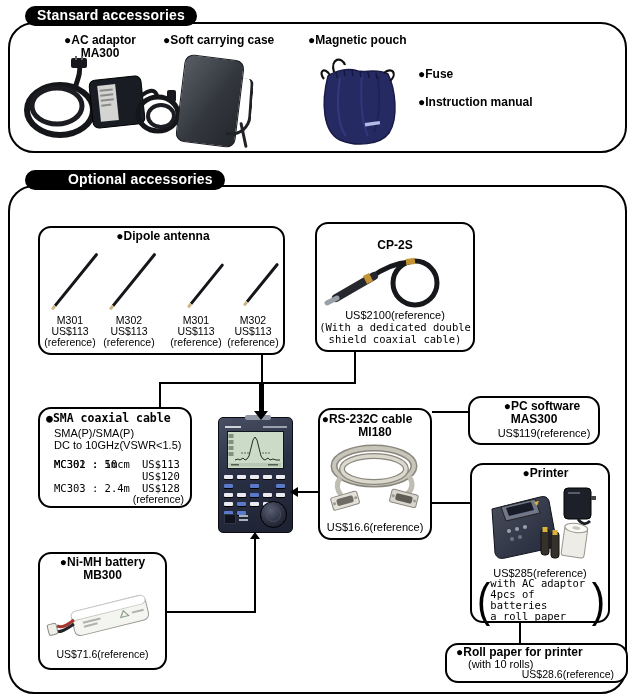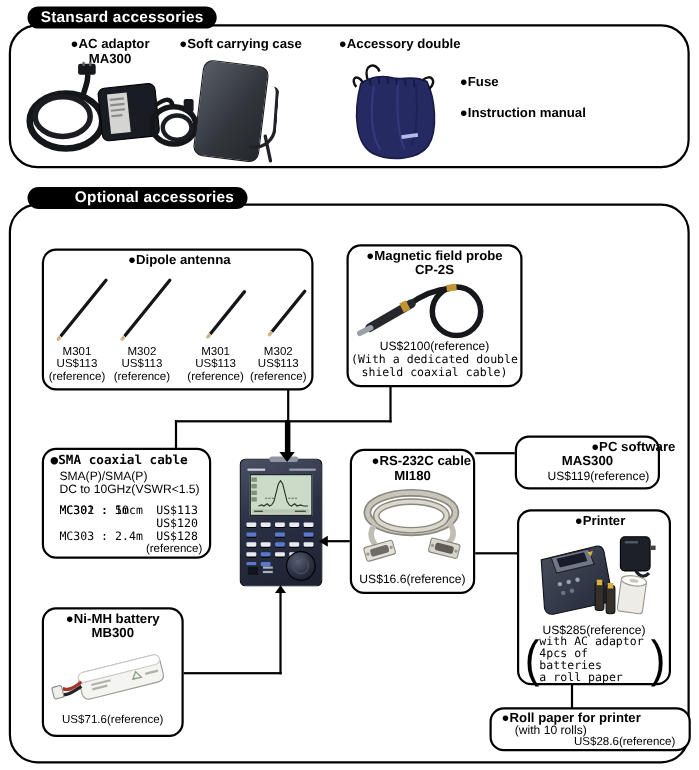--- a/index.html
+++ b/index.html
@@ -124,21 +124,21 @@
   </div>
 
   <div class="abs b12" style="left:163px; top:34px; width:130px;">●Soft carrying case</div>
 
   <div class="abs" id="case-img">
     <div class="body"></div>
     <div class="strap"></div>
     <div class="tail"></div>
   </div>
 
-  <div class="abs b12" style="left:308px; top:34px; width:120px;">●Accessory double</div>
+  <div class="abs b12" style="left:308px; top:34px; width:120px;">●Magnetic pouch</div>
 
   <div class="abs" style="left:310px; top:48px; width:95px; height:102px;">
     <svg width="95" height="102" viewBox="0 0 95 102">
       <path d="M18,28 C11,55 13,84 30,92 C46,99 70,97 79,85 C89,70 85,40 78,26 C66,20 56,25 48,23 C38,20 26,22 18,28 Z" fill="#262a63" stroke="#181b45" stroke-width="1.5"></path>
       <path d="M30,30 C26,55 28,78 36,88" fill="none" stroke="#3a3f8a" stroke-width="2" opacity="0.7"></path>
       <path d="M52,26 C50,52 52,76 58,88" fill="none" stroke="#3a3f8a" stroke-width="2" opacity="0.6"></path>
       <path d="M68,28 C70,50 70,70 64,84" fill="none" stroke="#1d2152" stroke-width="2" opacity="0.8"></path>
       <path d="M20,27 C14,18 8,24 14,31" fill="none" stroke="#111" stroke-width="2.2"></path>
       <path d="M24,24 C20,10 32,8 35,17" fill="none" stroke="#111" stroke-width="2.2"></path>
       <path d="M74,25 C82,18 88,26 80,33" fill="none" stroke="#111" stroke-width="2.2"></path>
@@ -182,21 +182,20 @@
     <div class="n10">US$113</div>
     <div class="n10">(reference)</div>
   </div>
   <div class="dcol" style="left:223px; top:315px;">
     <div class="n10">M302</div>
     <div class="n10">US$113</div>
     <div class="n10">(reference)</div>
   </div>
 
   <div class="box" id="probe-box"></div>
-  <div class="abs b12 ctr" style="left:318px; top:226px; width:154px;">●Magnetic field probe</div>
   <div class="abs b12 ctr" style="left:318px; top:239px; width:154px;">CP-2S</div>
   <div class="abs" style="left:322px; top:252px; width:146px; height:56px;">
     <svg width="146" height="56" viewBox="0 0 146 56">
       <circle cx="93" cy="31" r="22" fill="none" stroke="#17181c" stroke-width="5"></circle>
       <path d="M48,26 C60,17 72,11 88,10" fill="none" stroke="#17181c" stroke-width="5"></path>
       <line x1="14" y1="46" x2="52" y2="24" stroke="#26282e" stroke-width="8" stroke-linecap="round"></line>
       <line x1="5" y1="51" x2="15" y2="46" stroke="#9aa0a8" stroke-width="5" stroke-linecap="round"></line>
       <line x1="43" y1="28" x2="49" y2="25" stroke="#c29433" stroke-width="9"></line>
       <line x1="84" y1="10" x2="93" y2="9" stroke="#c29433" stroke-width="6"></line>
     </svg>
@@ -260,21 +259,21 @@
       <div class="krow"><span class="k w"></span><span class="k w"></span><span class="k b"></span><span class="k w"></span><span class="k w"></span></div>
       <div class="krow"><span class="k w"></span><span class="k b"></span><span class="k w"></span><span class="k w"></span></div>
       <div class="krow"><span class="k b"></span><span class="k b"></span></div>
     </div>
     <div class="knob"></div>
     <div class="switch"></div>
     <div class="swlbl"></div>
   </div>
 
   <div class="box" id="rs232-box"></div>
-  <div class="abs b12 ctr" style="left:328px; top:413px; width:110px;">●RS-232C cable</div>
+  <div class="abs b12 ctr" style="left:312px; top:413px; width:110px;">●RS-232C cable</div>
   <div class="abs b12 ctr" style="left:320px; top:426px; width:110px;">MI180</div>
   <div class="abs" style="left:324px; top:440px; width:102px; height:76px;">
     <svg width="102" height="76" viewBox="0 0 102 76">
       <ellipse cx="50" cy="26" rx="40" ry="18" fill="none" stroke="#8a877d" stroke-width="7"></ellipse>
       <ellipse cx="50" cy="26" rx="40" ry="18" fill="none" stroke="#c8c5bb" stroke-width="4"></ellipse>
       <ellipse cx="50" cy="29" rx="32" ry="13" fill="none" stroke="#8a877d" stroke-width="6"></ellipse>
       <ellipse cx="50" cy="29" rx="32" ry="13" fill="none" stroke="#dbd8ce" stroke-width="3.5"></ellipse>
       <path d="M16,38 C12,44 13,50 17,55" fill="none" stroke="#c0bdb3" stroke-width="5"></path>
       <path d="M85,36 C90,44 88,50 83,54" fill="none" stroke="#c0bdb3" stroke-width="5"></path>
       <g transform="rotate(-16 22 62)">
@@ -287,21 +286,21 @@
         <rect x="66" y="52" width="27" height="13" rx="2" fill="#d8d6cf" stroke="#8a877d"></rect>
         <rect x="71" y="55" width="17" height="7" rx="2" fill="#5f5d56"></rect>
         <circle cx="68.5" cy="58.5" r="1.5" fill="#9c9990"></circle>
           <circle cx="90.5" cy="58.5" r="1.5" fill="#9c9990"></circle>
       </g>
     </svg>
   </div>
   <div class="abs n11 ctr" style="left:320px; top:521px; width:110px;">US$16.6(reference)</div>
 
   <div class="box" id="pc-box"></div>
-  <div class="abs b12 ctr" style="left:470px; top:400px; width:144px;text-align:right;">●PC software</div>
+  <div class="abs b12 ctr" style="left:470px; top:400px; width:144px;">●PC software</div>
   <div class="abs b12 ctr" style="left:470px; top:413px; width:128px;">MAS300</div>
   <div class="abs n11 ctr" style="left:470px; top:427px; width:148px;">US$119(reference)</div>
 
   <div class="box" id="printer-box"></div>
   <div class="abs b12 ctr" style="left:472px; top:467px; width:147px;">●Printer</div>
   <div class="abs" style="left:478px; top:483px; width:124px; height:80px;">
     <svg width="124" height="80" viewBox="0 0 124 80">
       <defs>
         <linearGradient id="pg" x1="0" y1="0" x2="1" y2="1">
           <stop offset="0" stop-color="#4a4f5c"></stop>

